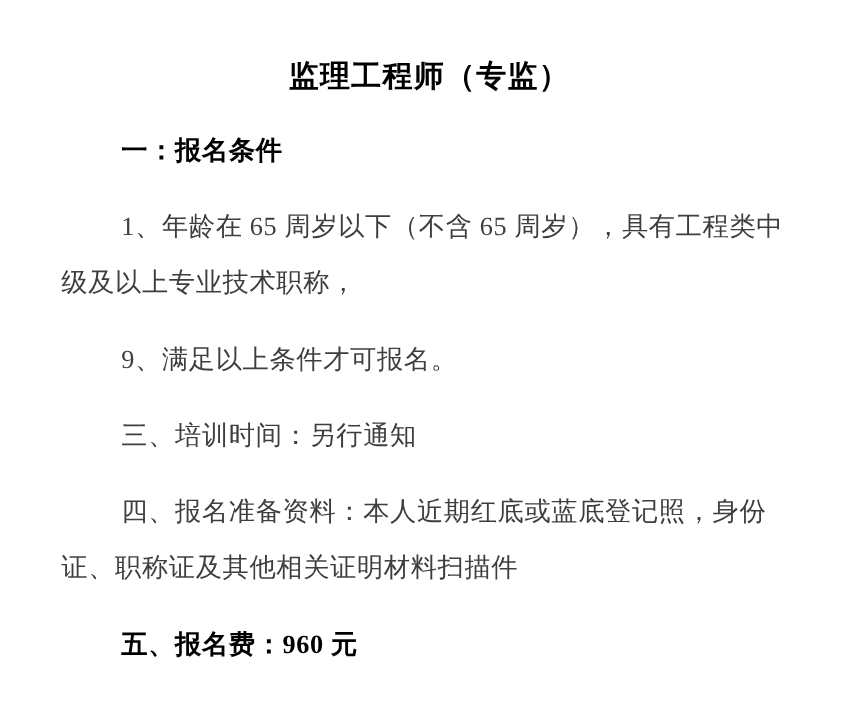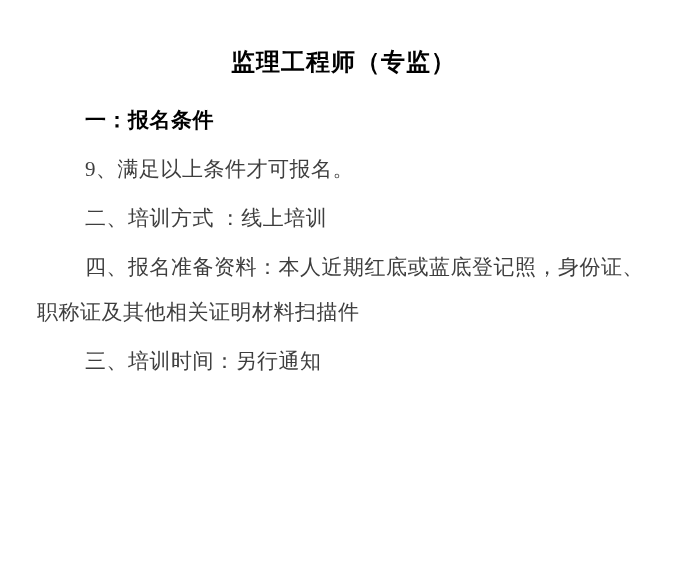--- a/index.html
+++ b/index.html
@@ -29,21 +29,21 @@
   .doc-title {
     margin: 0 0 18px 0;
     text-align: center;
     font-size: 24px;
     line-height: 36px;
     font-weight: bold;
     color: var(--heading-text);
     letter-spacing: 1px;
   }
   p.line {
-    margin: 4px;
+    margin: 16px;
     font-size: 21px;
     line-height: 45px;
     text-indent: 48px;
     color: var(--body-text);
     letter-spacing: 0.5px;
     word-break: break-all;
   }
   p.line.em {
     font-weight: bold;
     color: var(--heading-text);
@@ -53,23 +53,24 @@
   }
 </style>
 </head>
 <body>
 
 <div class="doc">
   <h1 class="doc-title">监理工程师（专监）</h1>
 
   <p class="line em">一：报名条件</p>
 
+  <p class="line">1、年龄在 65 周岁以下（不含 65 周岁），具有工程类中级及以上专业技术职称，</p>
 
 
   <p class="line">9、满足以上条件才可报名。</p>
 
-  <p class="line">二、培训方式 ：线上培训</p>
+
+  <p class="line">三、培训时间：另行通知</p>
 
   <p class="line">四、报名准备资料：本人近期红底或蓝底登记照，身份证、职称证及其他相关证明材料扫描件</p>
 
-  <p class="line">三、培训时间：另行通知</p>
-
+  <p class="line em fee">五、报名费：960 元</p>
 </div>
 
 </body></html>

